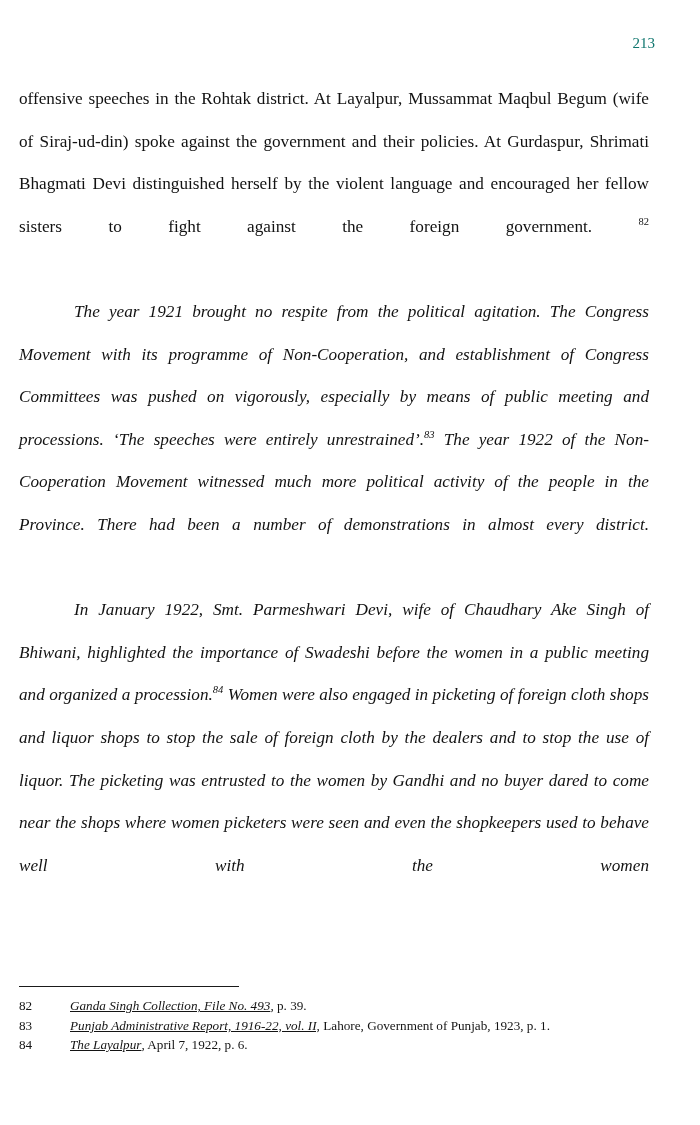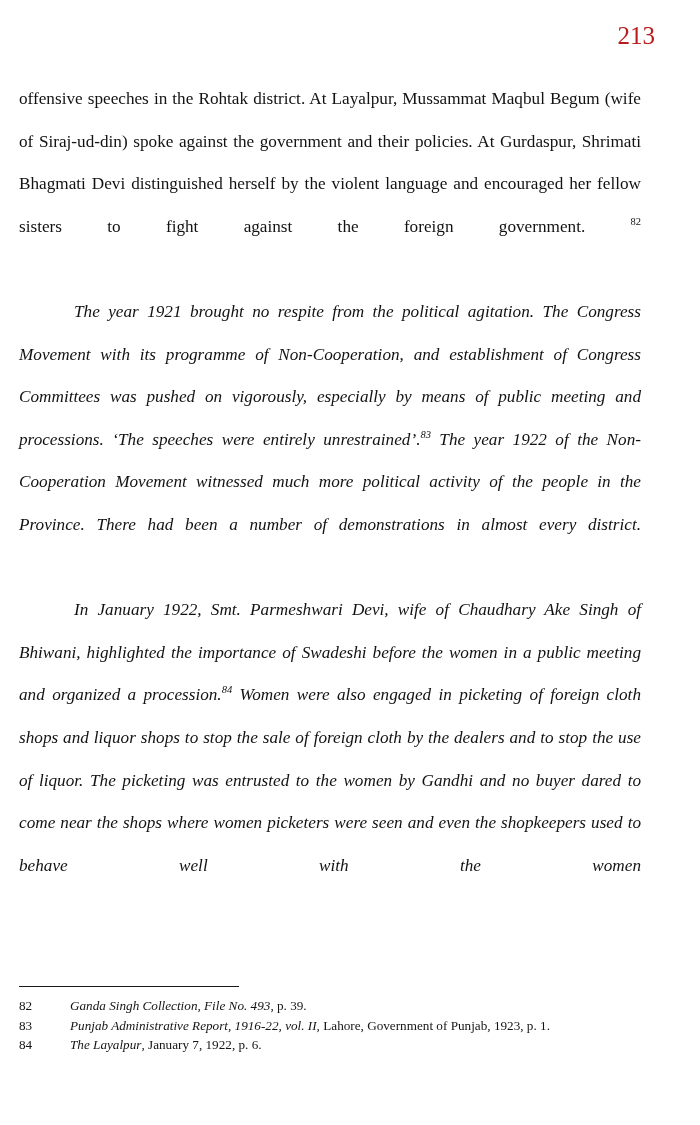--- a/index.html
+++ b/index.html
@@ -17,37 +17,37 @@
     position: relative;
     width: 700px;
     height: 1125px;
     background: #ffffff;
     overflow: hidden;
     box-sizing: border-box;
   }
   
   .page-number {
     position: absolute;
-    top: 25px;
+    top: 32px;
     left: 0;
     width: 655px;
     text-align: right;
-    font-size: 25px;
+    font-size: 15px;
     line-height: 22px;
-    color: #b91c1c;
+    color: #0f766e;
   }
   
   .body-block {
     position: absolute;
     top: 78px;
     left: 19px;
     width: 634px;
   }
   p.para {
-    margin: 0 12px 0 0;
+    margin: 0 4px 0 0;
     font-size: 17.2px;
     line-height: 42.6px;
     text-align: justify;
     text-justify: inter-word;
     color: #121212;
     hyphens: none;
   }
   p.para.indent {
     text-indent: 55px;
     font-style: italic;
@@ -87,37 +87,38 @@
     display: inline-block;
     width: 51px;
     vertical-align: top;
   }
   .fn-text {
     display: inline-block;
     vertical-align: top;
   }
   .fn-text i {
     font-style: italic;
+    text-decoration: underline;
   }
 </style>
 </head>
 <body>
 
 <div class="page">
 
   <div class="page-number">213</div>
 
   <div class="body-block">
       <p class="para"><span>offensive speeches in the Rohtak district.  At Layalpur, Mussammat Maqbul Begum (wife of Siraj-ud-din) spoke against the government and their policies. At Gurdaspur, Shrimati Bhagmati Devi distinguished herself by the violent language and encouraged her fellow sisters to fight against the foreign government. </span><sup class="fn">82</sup></p>
       <p class="para indent"><span>The year 1921 brought no respite from the political agitation. The Congress Movement with its programme of Non-Cooperation, and establishment of Congress Committees was pushed on vigorously, especially by means of public meeting and processions.  ‘The speeches were entirely unrestrained’.</span><sup class="fn">83</sup><span> The year 1922 of the Non-Cooperation Movement witnessed much more political activity of the people in the Province.  There had been a number of demonstrations in almost every district.</span></p>
       <p class="para indent"><span>In January 1922, Smt. Parmeshwari Devi, wife of Chaudhary Ake Singh of Bhiwani, highlighted the importance of Swadeshi before the women in a public meeting and organized a procession.</span><sup class="fn">84</sup><span>  Women were also engaged in picketing of foreign cloth shops and liquor shops to stop the sale of foreign cloth by the dealers and to stop the use of liquor.  The picketing was entrusted to the women by Gandhi and no buyer dared to come near the shops where women picketers were seen and even the shopkeepers used to behave well with the women</span></p>
     </div>
 
   <div class="footnote-area">
     <div class="footnote-rule"></div>
     <div class="footnote-list">
         <div class="footnote-row"><span class="fn-num">82</span><span class="fn-text"><i>Ganda Singh Collection, File No. 493</i><span>, p. 39.</span></span></div>
         <div class="footnote-row"><span class="fn-num">83</span><span class="fn-text"><i>Punjab Administrative Report, 1916-22, vol. II,</i><span> Lahore, Government of Punjab, 1923, p. 1.</span></span></div>
-        <div class="footnote-row"><span class="fn-num">84</span><span class="fn-text"><i>The Layalpur</i><span>, January 7, 1922, p. 6.</span></span></div>
+        <div class="footnote-row"><span class="fn-num">84</span><span class="fn-text"><i>The Layalpur</i><span>, April 7, 1922, p. 6.</span></span></div>
       </div>
   </div>
 
 </div>
 
 </body></html>

